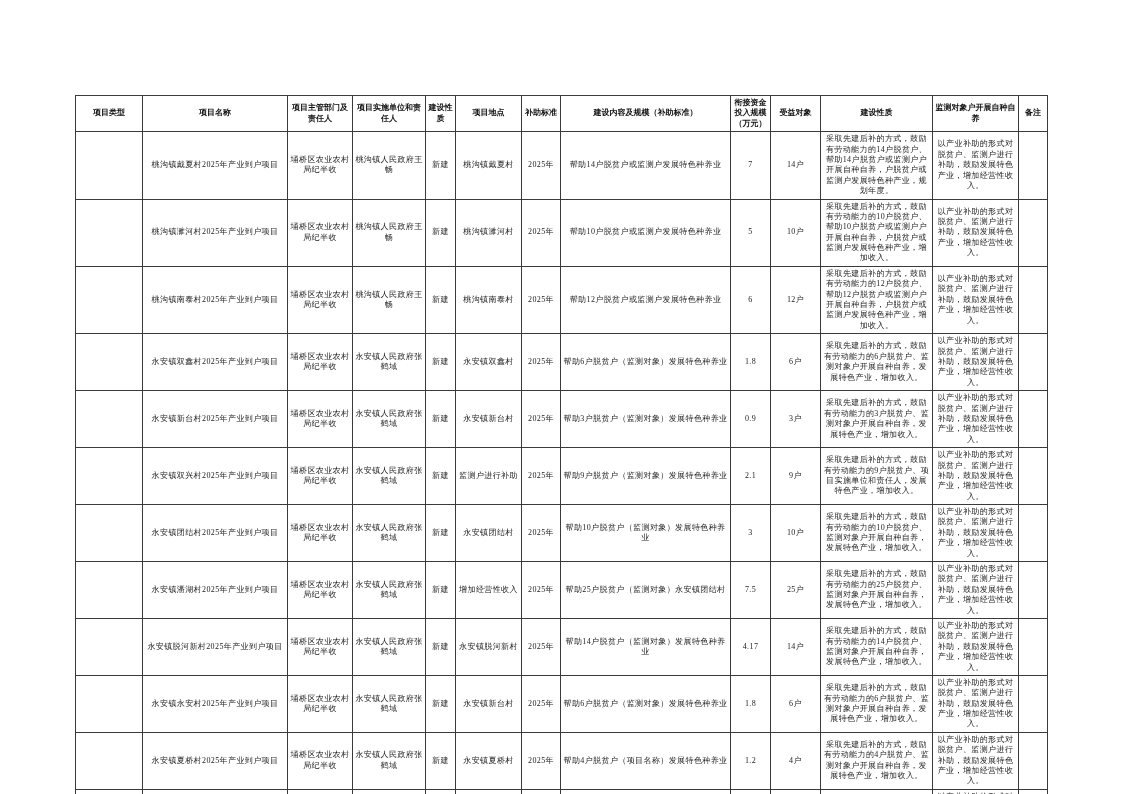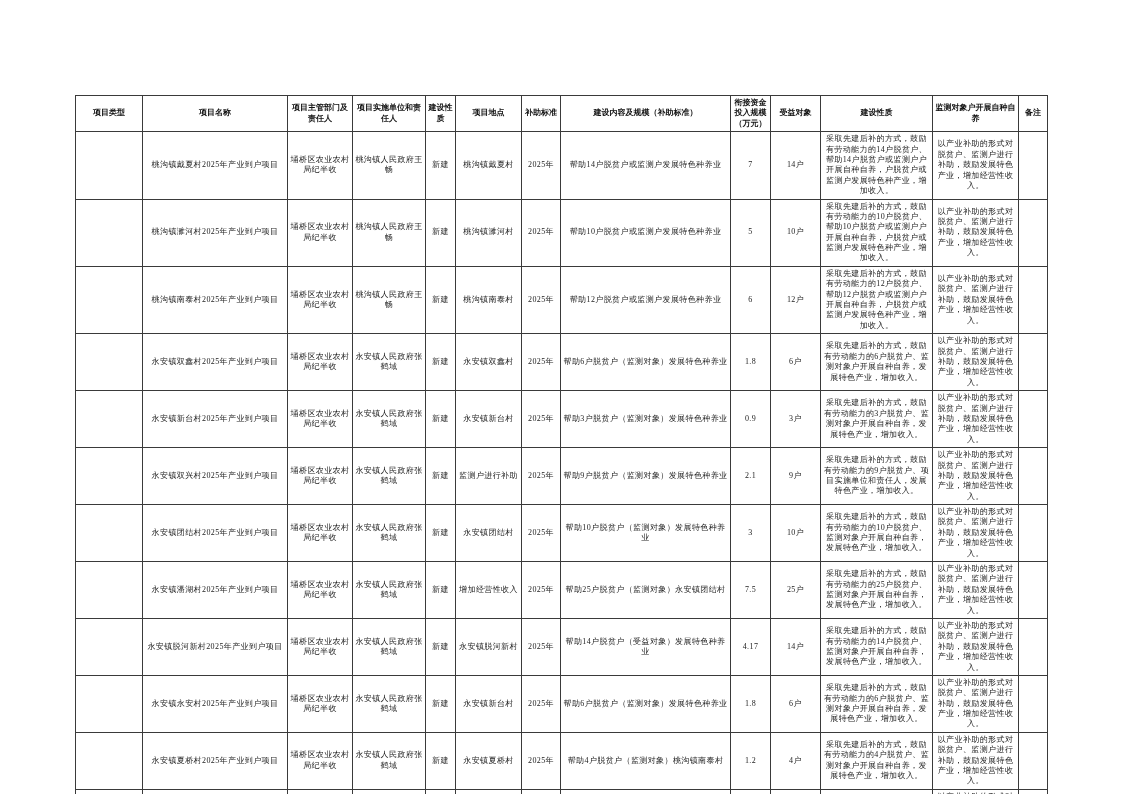--- a/index.html
+++ b/index.html
@@ -106,21 +106,21 @@
           <td></td>
           <td>桃沟镇戴夏村2025年产业到户项目</td>
           <td>埇桥区农业农村局纪半收</td>
           <td>桃沟镇人民政府王畅</td>
           <td>新建</td>
           <td>桃沟镇戴夏村</td>
           <td>2025年</td>
           <td>帮助14户脱贫户或监测户发展特色种养业</td>
           <td>7</td>
           <td>14户</td>
-          <td>采取先建后补的方式，鼓励有劳动能力的14户脱贫户、帮助14户脱贫户或监测户户开展自种自养，户脱贫户或监测户发展特色种产业，增加收入。</td>
+          <td>采取先建后补的方式，鼓励有劳动能力的14户脱贫户、帮助14户脱贫户或监测户户开展自种自养，户脱贫户或监测户发展特色种产业，规划年度。</td>
           <td>以产业补助的形式对脱贫户、监测户进行补助，鼓励发展特色产业，增加经营性收入。</td>
           <td></td>
         </tr>
         <tr>
           <td></td>
           <td>桃沟镇濉河村2025年产业到户项目</td>
           <td>埇桥区农业农村局纪半收</td>
           <td>桃沟镇人民政府王畅</td>
           <td>新建</td>
           <td>桃沟镇濉河村</td>
@@ -223,21 +223,21 @@
           <td></td>
         </tr>
         <tr>
           <td></td>
           <td>永安镇脱河新村2025年产业到户项目</td>
           <td>埇桥区农业农村局纪半收</td>
           <td>永安镇人民政府张鹤域</td>
           <td>新建</td>
           <td>永安镇脱河新村</td>
           <td>2025年</td>
-          <td>帮助14户脱贫户（受益对象）发展特色种养业</td>
+          <td>帮助14户脱贫户（监测对象）发展特色种养业</td>
           <td>4.17</td>
           <td>14户</td>
           <td>采取先建后补的方式，鼓励有劳动能力的14户脱贫户、监测对象户开展自种自养，发展特色产业，增加收入。</td>
           <td>以产业补助的形式对脱贫户、监测户进行补助，鼓励发展特色产业，增加经营性收入。</td>
           <td></td>
         </tr>
         <tr>
           <td></td>
           <td>永安镇永安村2025年产业到户项目</td>
           <td>埇桥区农业农村局纪半收</td>
@@ -253,21 +253,21 @@
           <td></td>
         </tr>
         <tr>
           <td></td>
           <td>永安镇夏桥村2025年产业到户项目</td>
           <td>埇桥区农业农村局纪半收</td>
           <td>永安镇人民政府张鹤域</td>
           <td>新建</td>
           <td>永安镇夏桥村</td>
           <td>2025年</td>
-          <td>帮助4户脱贫户（监测对象）桃沟镇南泰村</td>
+          <td>帮助4户脱贫户（项目名称）发展特色种养业</td>
           <td>1.2</td>
           <td>4户</td>
           <td>采取先建后补的方式，鼓励有劳动能力的4户脱贫户、监测对象户开展自种自养，发展特色产业，增加收入。</td>
           <td>以产业补助的形式对脱贫户、监测户进行补助，鼓励发展特色产业，增加经营性收入。</td>
           <td></td>
         </tr>
         <tr>
           <td></td>
           <td>永安镇孙安村2025年产业到户项目</td>
           <td>埇桥区农业农村局纪半收</td>

